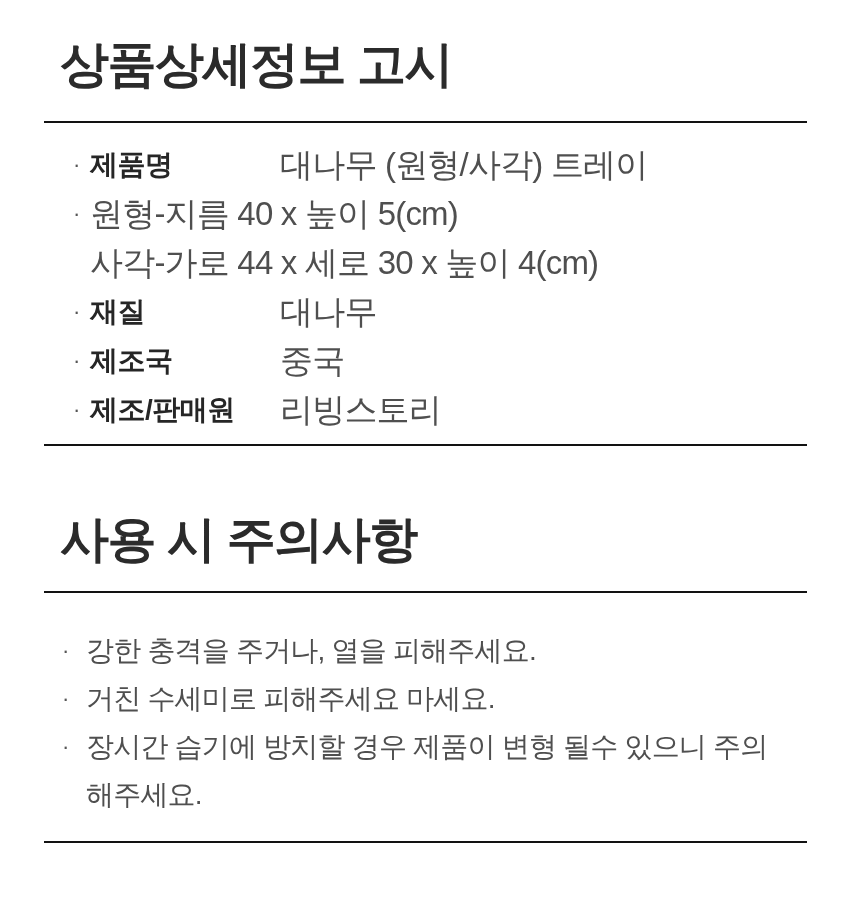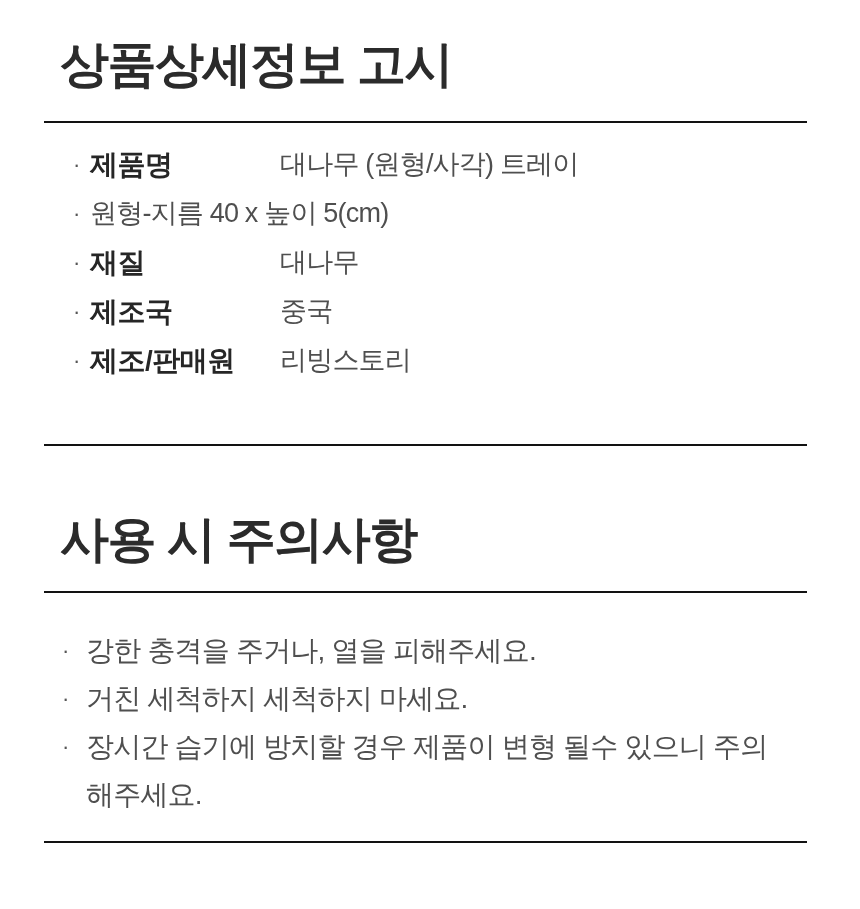--- a/index.html
+++ b/index.html
@@ -56,21 +56,21 @@
     width: 190px;
     flex: 0 0 190px;
     font-size: 28px;
     font-weight: 700;
     color: #262626;
     letter-spacing: -0.5px;
     line-height: 49px;
     white-space: nowrap;
   }
   .info-value {
-    font-size: 27px;
+    font-size: 33px;
     font-weight: 400;
     color: #4f4f4f;
     letter-spacing: -0.8px;
     line-height: 49px;
     white-space: nowrap;
   }
 
   .caution-list {
     position: absolute;
     left: 62px;
@@ -106,20 +106,21 @@
     <div class="info-row">
       <span class="bullet">·</span>
       <span class="info-label">제품명</span>
       <span class="info-value">대나무 (원형/사각) 트레이</span>
     </div>
 
     <div class="info-row">
       <span class="bullet">·</span>
       <span class="info-value">
         <span style="display:block;">원형-지름 40 x 높이 5(cm)</span>
+        <span style="display:block;">사각-가로 44 x 세로 30 x 높이 4(cm)</span>
       </span>
     </div>
 
     <div class="info-row">
       <span class="bullet">·</span>
       <span class="info-label">재질</span>
       <span class="info-value">대나무</span>
     </div>
 
     <div class="info-row">
@@ -144,21 +145,21 @@
 
   <div class="caution-list">
 
     <div class="caution-item">
       <span class="bullet">·</span>
       <span class="caution-text">강한 충격을 주거나, 열을 피해주세요.</span>
     </div>
 
     <div class="caution-item">
       <span class="bullet">·</span>
-      <span class="caution-text">거친 세척하지 세척하지 마세요.</span>
+      <span class="caution-text">거친 수세미로 피해주세요 마세요.</span>
     </div>
 
     <div class="caution-item">
       <span class="bullet">·</span>
       <span class="caution-text">장시간 습기에 방치할 경우 제품이 변형 될수 있으니 주의해주세요.</span>
     </div>
 
   </div>
 
   <div class="rule" id="rule-4"></div>

